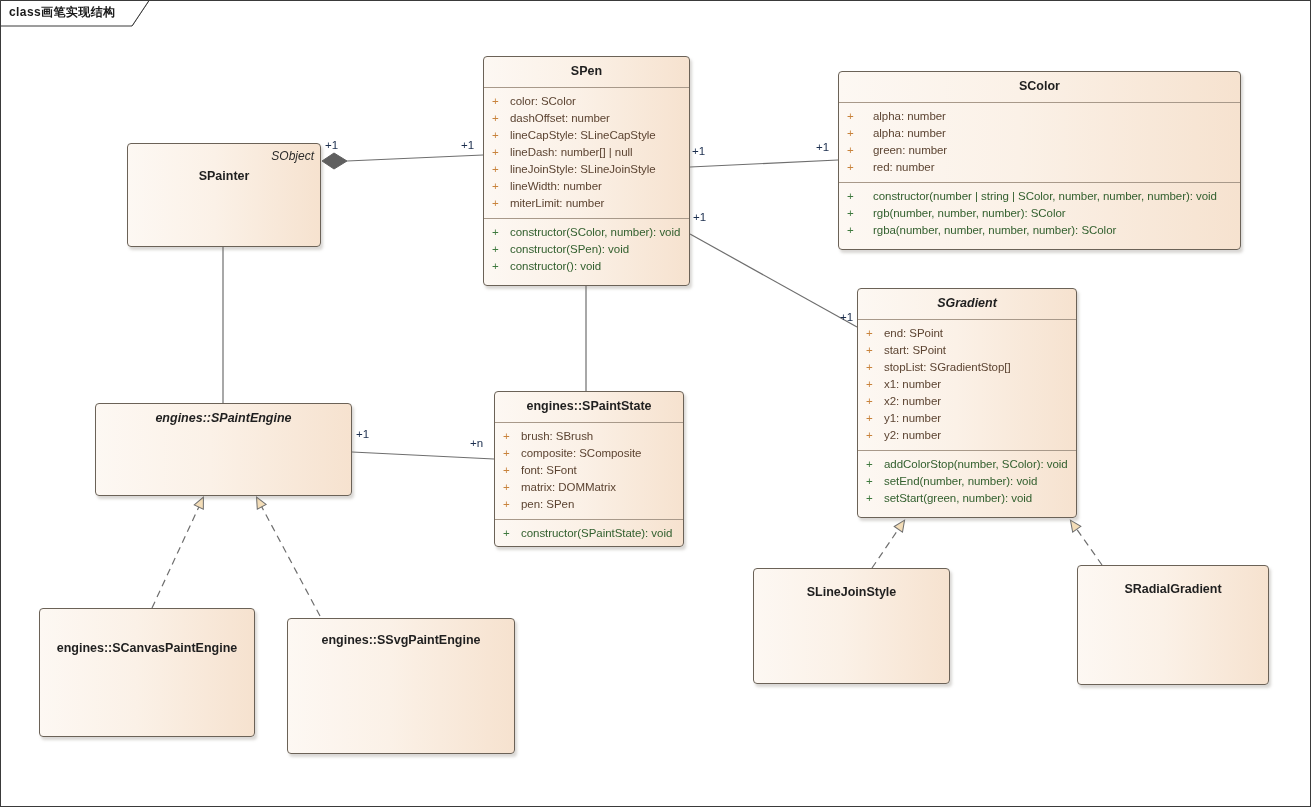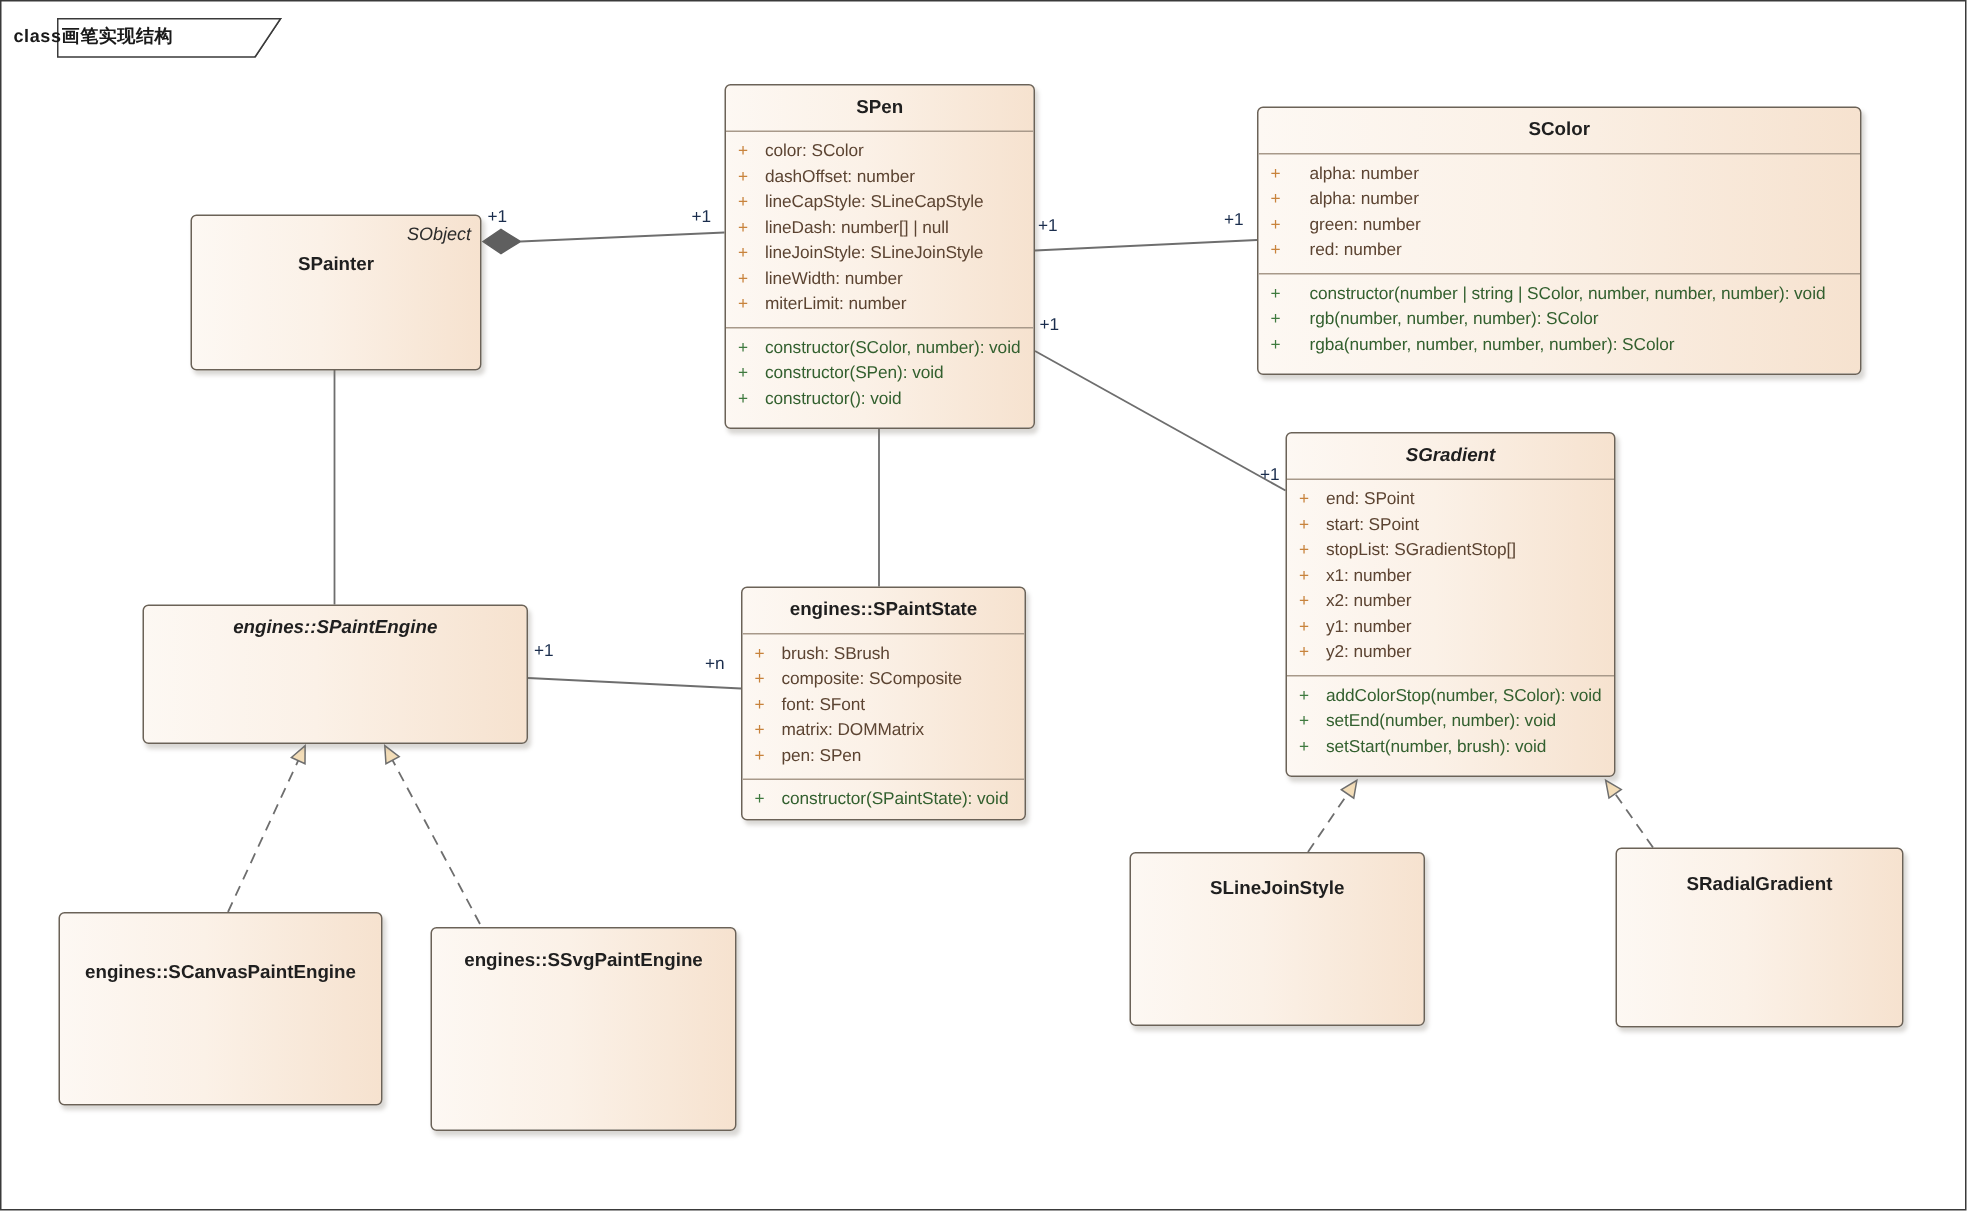--- a/index.html
+++ b/index.html
@@ -22,24 +22,23 @@
     position: absolute;
     left: 0; top: 0;
     width: 1311px;
     height: 807px;
     border: 1px solid #3a3a3a;
     box-sizing: border-box;
     pointer-events: none;
   }
   #frame-tab {
     position: absolute;
-    left: 0; top: 12px;
+    left: 0; top: 0;
     height: 26px;
     z-index: 40;
-    padding-left: 38px;
   }
   #frame-tab svg { display: block; }
   #frame-tab-label {
     position: absolute;
     left: 9px;
     top: 4px;
     font-size: 12px;
     font-weight: bold;
     color: #1a1a1a;
     white-space: nowrap;
@@ -334,21 +333,21 @@
       <div class="member">
           <span class="vis">+</span>
           <span class="mtext">addColorStop(number, SColor): void</span>
         </div>
       <div class="member">
           <span class="vis">+</span>
           <span class="mtext">setEnd(number, number): void</span>
         </div>
       <div class="member">
           <span class="vis">+</span>
-          <span class="mtext">setStart(number, brush): void</span>
+          <span class="mtext">setStart(green, number): void</span>
         </div>
     </div>
   </div>
 
   <div class="cls" style="left:95px; top:403px; width:257px; height:93px;">
     <div class="cls-header abstract">
       <span>engines::SPaintEngine</span>
     </div>
   </div>
 
@@ -387,21 +386,21 @@
         </div>
     </div>
   </div>
 
   <div class="cls" style="left:39px; top:608px; width:216px; height:129px;">
     <div class="cls-header" style="padding-top:32px;">
       <span>engines::SCanvasPaintEngine</span>
     </div>
   </div>
 
-  <div class="cls" style="left:287px; top:618px; width:204px; height:136px;">
+  <div class="cls" style="left:287px; top:618px; width:228px; height:136px;">
     <div class="cls-header" style="padding-top:14px;">
       <span>engines::SSvgPaintEngine</span>
     </div>
   </div>
 
   <div class="cls" style="left:753px; top:568px; width:197px; height:116px;">
     <div class="cls-header" style="padding-top:16px;">
       <span>SLineJoinStyle</span>
     </div>
   </div>

